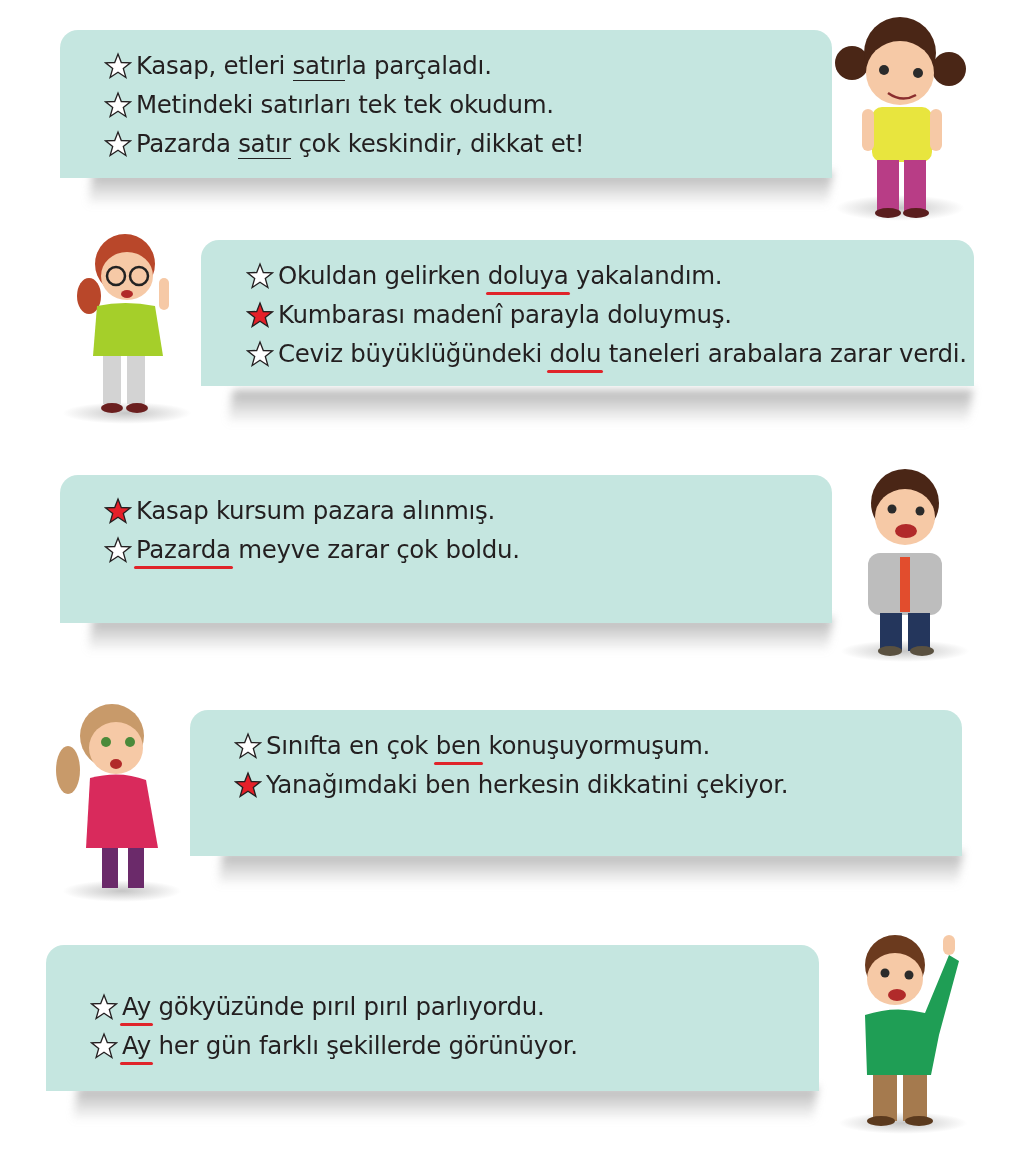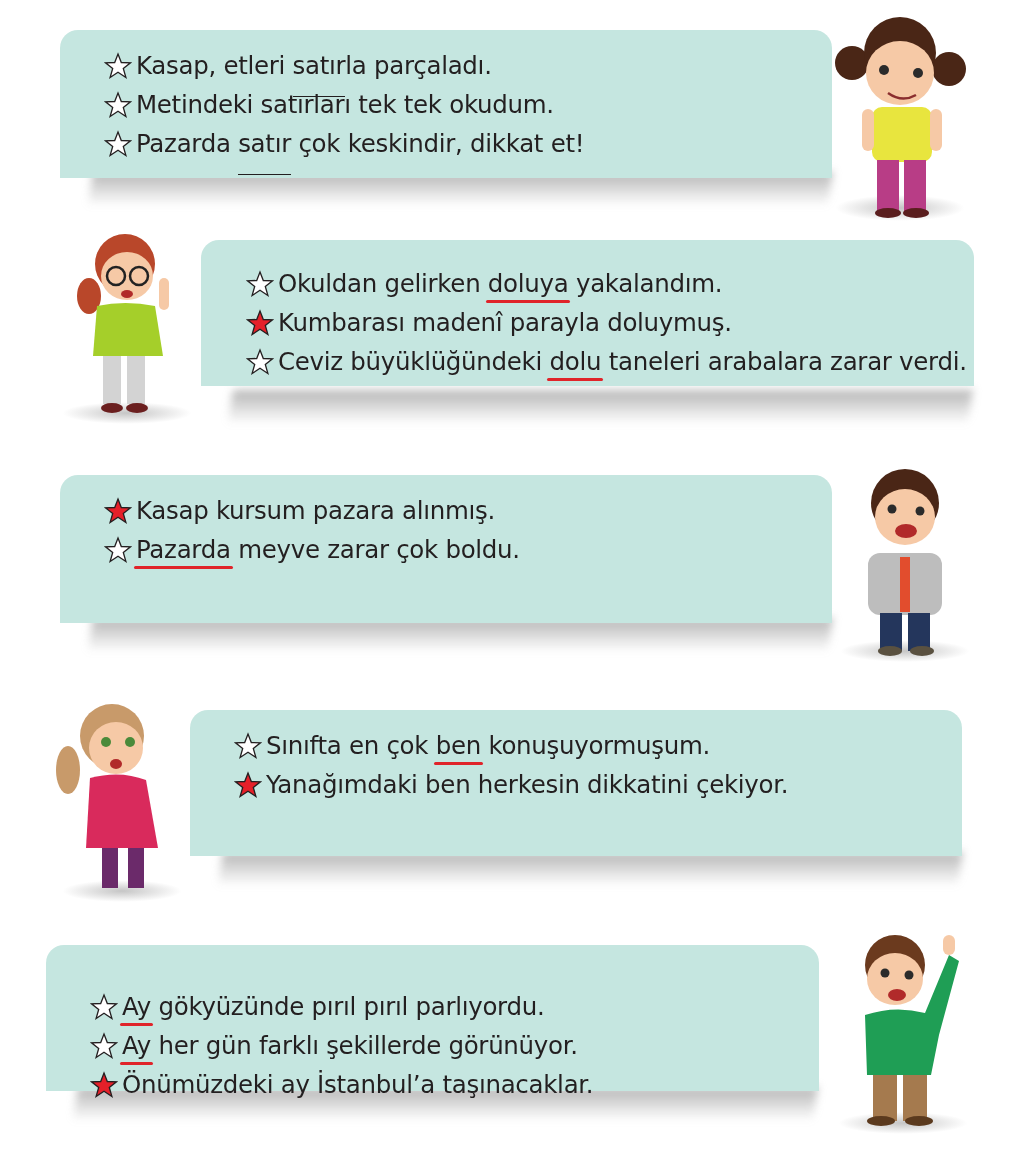--- a/index.html
+++ b/index.html
@@ -8,21 +8,21 @@
   .panel { position: absolute; }
   .box { position: absolute; background: #c5e6e0; border-radius: 0 18px 0 18px; }
   .shadow { position: absolute; height: 40px;
             background: linear-gradient(to bottom, rgba(120,120,120,0.55), rgba(255,255,255,0) 85%);
             filter: blur(4px); transform: skewX(-8deg); }
   .box-top-r { border-top-left-radius: 18px; border-top-right-radius: 18px; border-bottom-right-radius: 0; border-bottom-left-radius: 0; }
   .lines { position: absolute; }
   .line { display: flex; align-items: center; height: 39px; font-size: 24.5px; white-space: nowrap; letter-spacing: -0.3px; }
   .star { width: 28px; height: 28px; margin-right: 4px; flex: none; }
   .u { position: relative; }
-  .u.black { border-bottom: 1.5px solid #231f20; padding-bottom: 16px; }
+  .u.black { border-bottom: 1.5px solid #231f20; padding-bottom: 0; }
   .u.red::after { content: ""; position: absolute; left: -2px; right: -2px; bottom: -5px; height: 3px; background: #e0242a; border-radius: 2px; }
   .char { position: absolute; }
   .ground { position: absolute; border-radius: 50%; background: radial-gradient(ellipse at center, rgba(150,150,150,0.55), rgba(255,255,255,0) 70%); }
 </style>
 </head>
 <body>
 
 <div class="panel">
   <div class="shadow" style="left:90px; top:172px; width:740px;"></div>
   <div class="box box-top-r" style="left:60px; top:30px; width:772px; height:148px;"></div>
@@ -61,21 +61,21 @@
     <rect x="45" y="145" width="22" height="52" fill="#b83d86"></rect>
     <rect x="72" y="145" width="22" height="52" fill="#b83d86"></rect>
     <ellipse cx="56" cy="198" rx="13" ry="5" fill="#5a1e1e"></ellipse>
       <ellipse cx="84" cy="198" rx="13" ry="5" fill="#5a1e1e"></ellipse>
   </svg>
 </div>
 
 <div class="panel">
   <div class="shadow" style="left:230px; top:390px; width:740px;"></div>
   <div class="box box-top-r" style="left:201px; top:240px; width:773px; height:146px;"></div>
-  <div class="lines" style="left:246px; top:256px;margin-top:8px;">
+  <div class="lines" style="left:246px; top:256px;">
       <div class="line">
         <svg class="star" viewBox="0 0 28 28">
           <path d="M14 2 L17.3 10.5 L26.5 10.8 L19.3 16.5 L21.9 25.5 L14 20.3 L6.1 25.5 L8.7 16.5 L1.5 10.8 L10.7 10.5 Z" fill="#ffffff" stroke="#231f20" stroke-width="1.3" stroke-linejoin="miter"></path>
         </svg>
         <span><span>Okuldan gelirken </span><span class="u red">doluya</span><span> yakalandım.</span></span>
       </div>
       <div class="line">
         <svg class="star" viewBox="0 0 28 28">
           <path d="M14 2 L17.3 10.5 L26.5 10.8 L19.3 16.5 L21.9 25.5 L14 20.3 L6.1 25.5 L8.7 16.5 L1.5 10.8 L10.7 10.5 Z" fill="#e52029" stroke="#231f20" stroke-width="1.3" stroke-linejoin="miter"></path>
         </svg>
@@ -178,26 +178,20 @@
           <path d="M14 2 L17.3 10.5 L26.5 10.8 L19.3 16.5 L21.9 25.5 L14 20.3 L6.1 25.5 L8.7 16.5 L1.5 10.8 L10.7 10.5 Z" fill="#ffffff" stroke="#231f20" stroke-width="1.3" stroke-linejoin="miter"></path>
         </svg>
         <span><span class="u red">Ay</span><span> gökyüzünde pırıl pırıl parlıyordu.</span></span>
       </div>
       <div class="line">
         <svg class="star" viewBox="0 0 28 28">
           <path d="M14 2 L17.3 10.5 L26.5 10.8 L19.3 16.5 L21.9 25.5 L14 20.3 L6.1 25.5 L8.7 16.5 L1.5 10.8 L10.7 10.5 Z" fill="#ffffff" stroke="#231f20" stroke-width="1.3" stroke-linejoin="miter"></path>
         </svg>
         <span><span class="u red">Ay</span><span> her gün farklı şekillerde görünüyor.</span></span>
       </div>
-      <div class="line">
-        <svg class="star" viewBox="0 0 28 28">
-          <path d="M14 2 L17.3 10.5 L26.5 10.8 L19.3 16.5 L21.9 25.5 L14 20.3 L6.1 25.5 L8.7 16.5 L1.5 10.8 L10.7 10.5 Z" fill="#e52029" stroke="#231f20" stroke-width="1.3" stroke-linejoin="miter"></path>
-        </svg>
-        <span><span>Önümüzdeki ay İstanbul’a taşınacaklar.</span></span>
-      </div>
     </div>
   <div class="ground" style="left:838px; top:1112px; width:130px; height:22px;"></div>
   <svg class="char" style="left:845px; top:925px;" width="120" height="205" viewBox="0 0 120 205">
     <circle cx="50" cy="40" r="30" fill="#6b3a1e"></circle>
     <ellipse cx="50" cy="54" rx="28" ry="26" fill="#f6c9a6"></ellipse>
     <circle cx="40" cy="48" r="4.5" fill="#2b2b2b"></circle>
       <circle cx="64" cy="50" r="4.5" fill="#2b2b2b"></circle>
     <ellipse cx="52" cy="70" rx="9" ry="6" fill="#b12a2a"></ellipse>
     <rect x="98" y="10" width="12" height="20" rx="6" fill="#f6c9a6"></rect>
     <path d="M20 90 Q50 80 80 88 L104 30 L114 36 L94 110 L86 150 L22 150 Z" fill="#1f9e55"></path>

